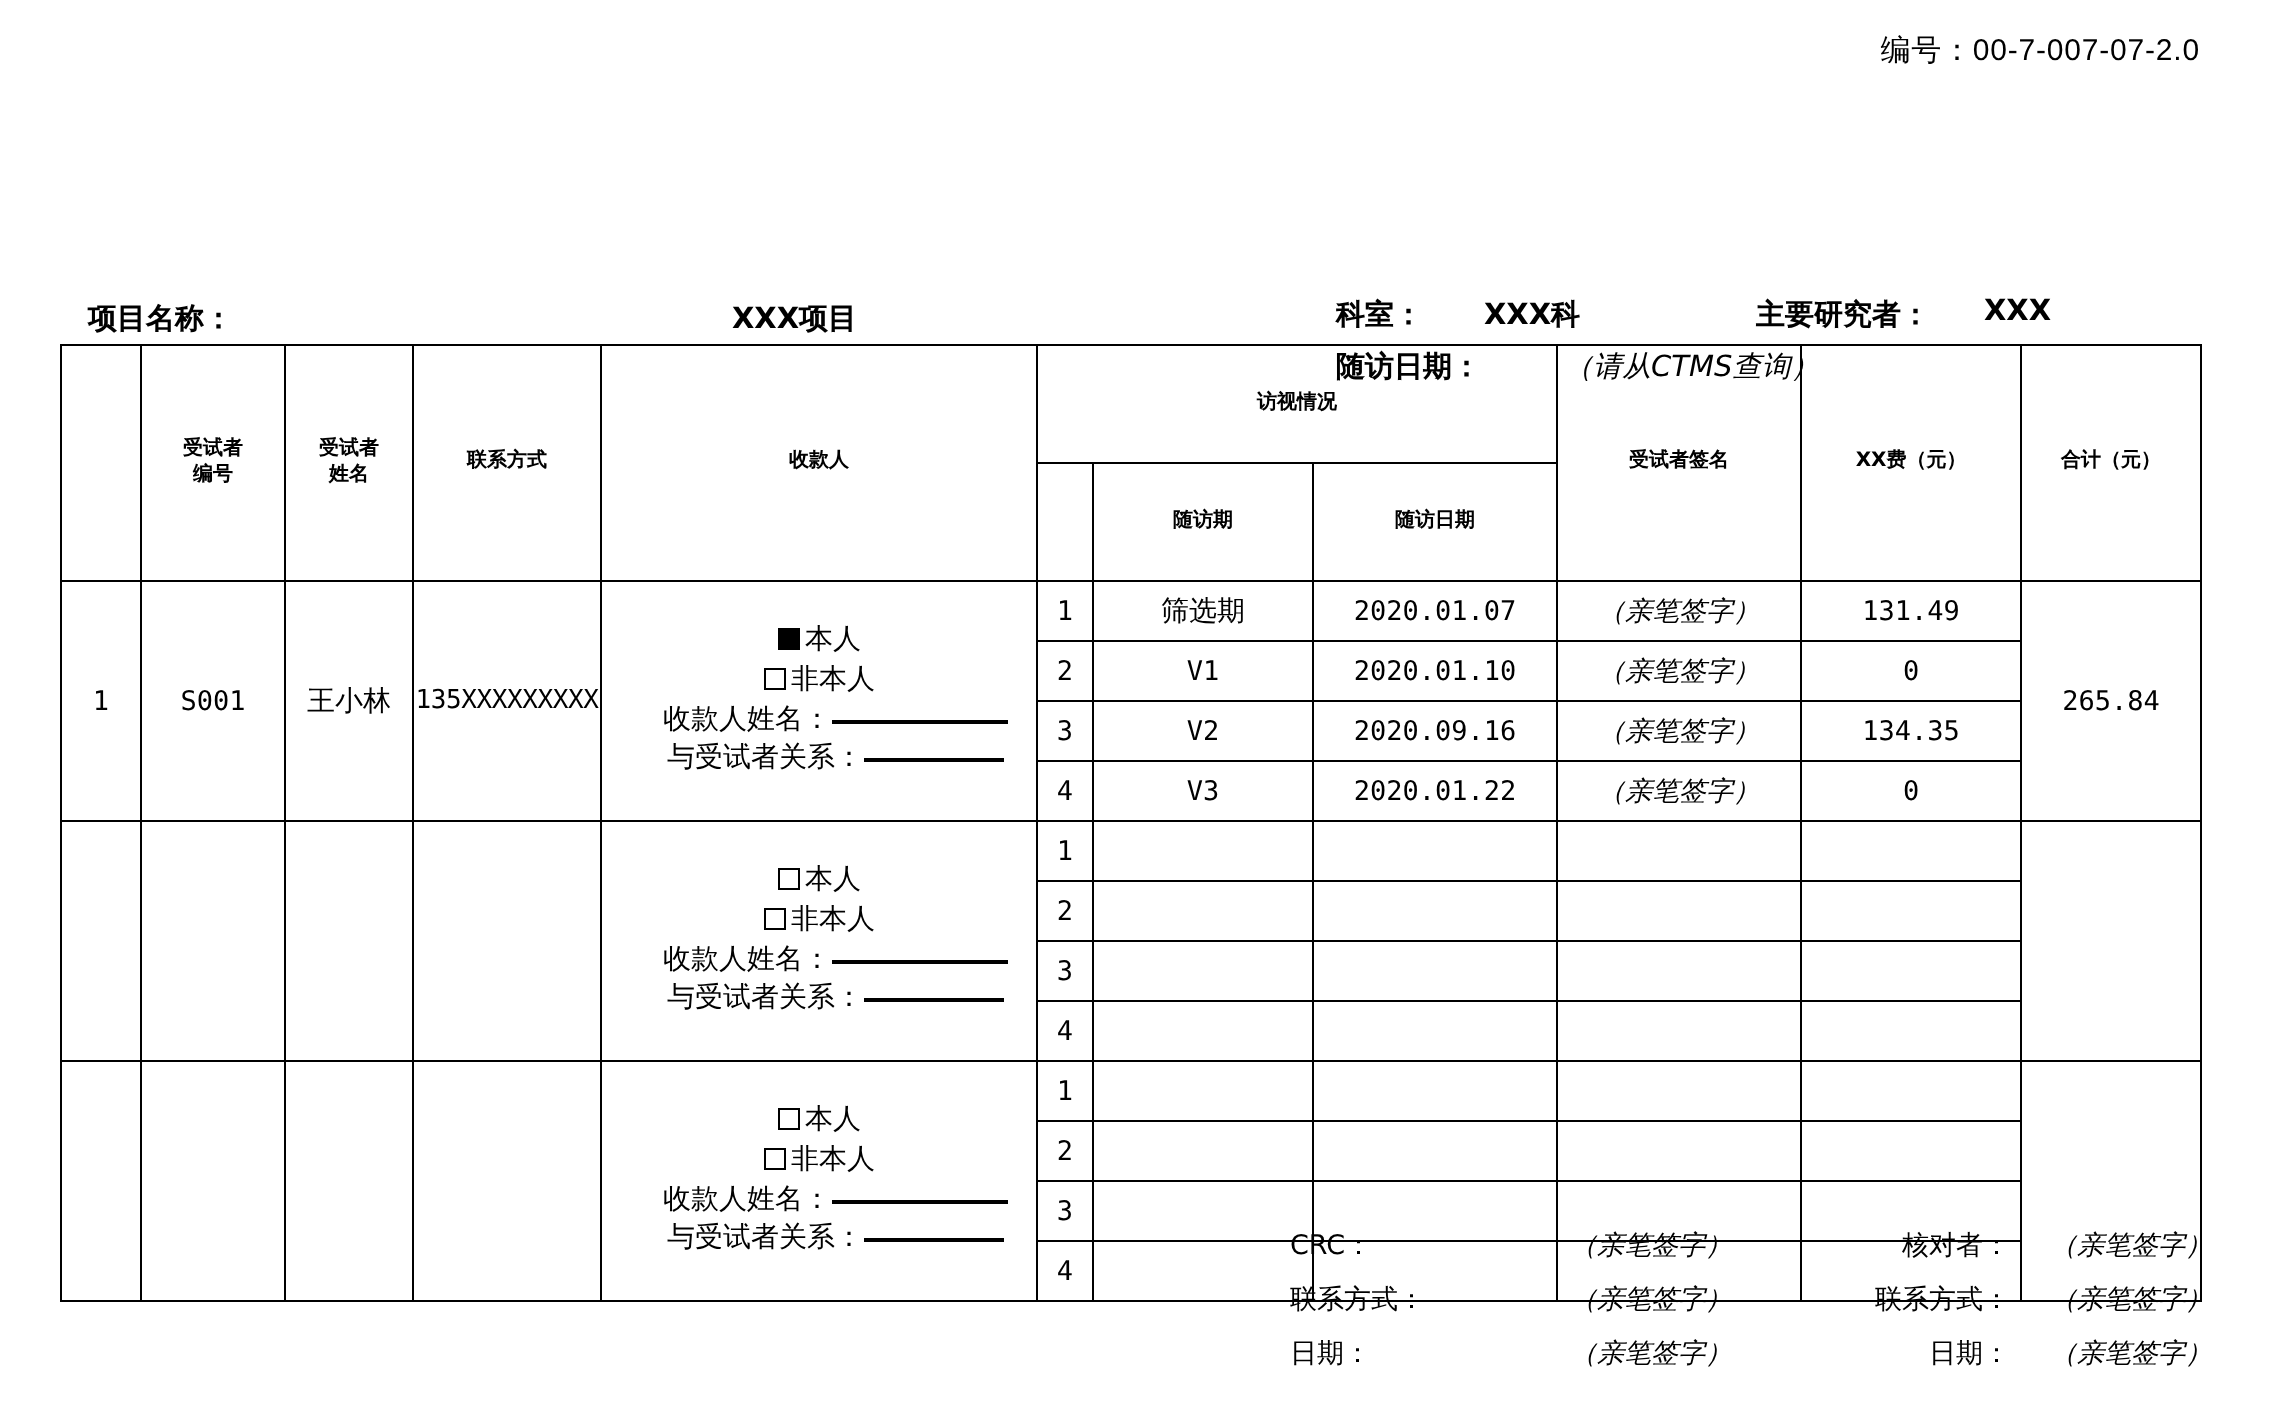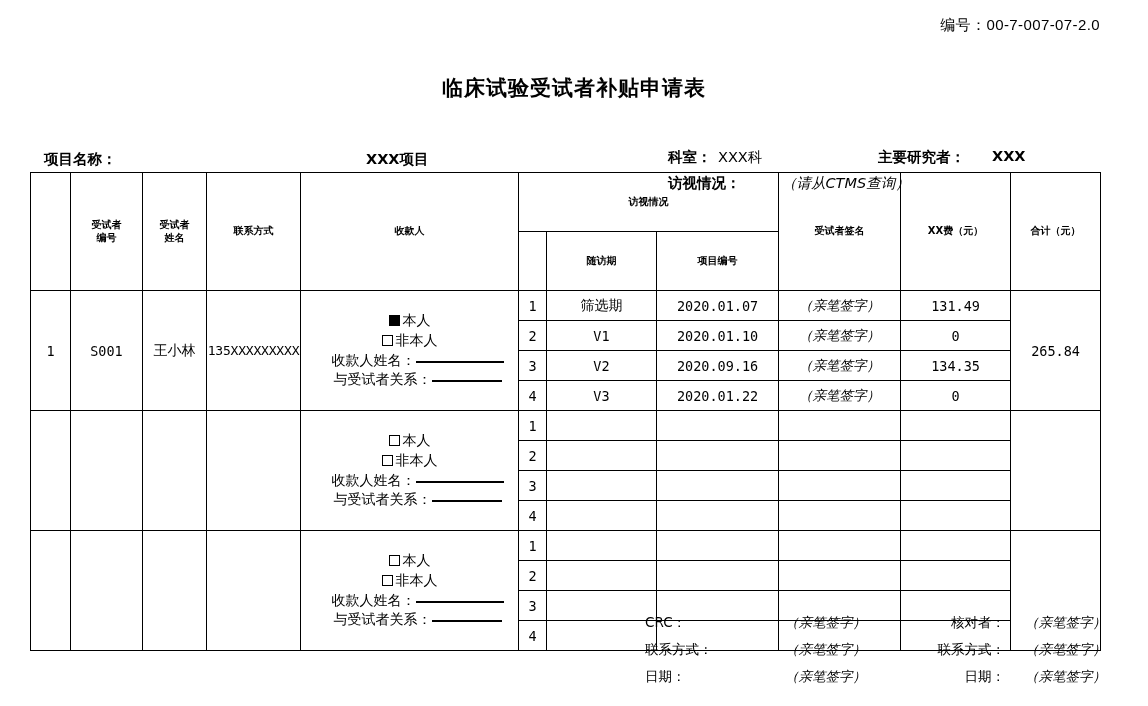--- a/index.html
+++ b/index.html
@@ -56,21 +56,21 @@
     font-size: 14.5px;
   }
   .meta .m {
     position: absolute;
     white-space: nowrap;
     margin-top: 26px;
   }
   .m-proj-label   { left: 14px;  top: 2px;  font-weight: bold; }
   .m-proj-value   { left: 336px; top: 2px;  font-weight: bold; }
   .m-dept-label   { left: 638px; top: 0px;  font-weight: bold; }
-  .m-dept-value   { left: 688px; top: 0px;  font-weight: normal; }
+  .m-dept-value   { left: 712px; top: 0px;  font-weight: bold; }
   .m-pi-label     { left: 848px; top: 0px;  font-weight: bold; }
   .m-pi-value     { left: 962px; top: 0px;  font-weight: bold; }
   .m-code-label   { left: 638px; top: 26px; font-weight: bold; }
   .m-code-value   { left: 752px; top: 26px; font-style: italic; font-weight: normal; }
 
   
   table.grid {
     position: absolute;
     left: 30px;
     top: 172px;
@@ -174,30 +174,29 @@
   .fr1 { top: 29px; }
   .fr2 { top: 56px; }
 </style>
 </head>
 <body>
 
 <div class="page">
 
   <div class="doc-no">编号：00-7-007-07-2.0</div>
 
-  <div class="title">临床试验受试者补贴申请表</div>
 
   <div class="meta">
     <span class="m m-proj-label">项目名称：</span>
     <span class="m m-proj-value">XXX项目</span>
     <span class="m m-dept-label">科室：</span>
     <span class="m m-dept-value">XXX科</span>
     <span class="m m-pi-label">主要研究者：</span>
     <span class="m m-pi-value">XXX</span>
-    <span class="m m-code-label">访视情况：</span>
+    <span class="m m-code-label">随访日期：</span>
     <span class="m m-code-value">（请从CTMS查询）</span>
   </div>
 
   <table class="grid">
     <colgroup>
       <col style="width:40px">
       <col style="width:72px">
       <col style="width:64px">
       <col style="width:94px">
       <col style="width:218px">
@@ -222,21 +221,21 @@
         <th rowspan="2">联系方式</th>
         <th rowspan="2">收款人</th>
         <th colspan="3" class="th-group">访视情况</th>
         <th rowspan="2">受试者签名</th>
         <th rowspan="2">XX费（元）</th>
         <th rowspan="2">合计（元）</th>
       </tr>
       <tr>
         <th class="th-sub"></th>
         <th class="th-sub">随访期</th>
-        <th class="th-sub">项目编号</th>
+        <th class="th-sub">随访日期</th>
       </tr>
     </thead>
     <tbody id="table-body">
         <tr>
           <td rowspan="4" class="num">1</td>
           <td rowspan="4" class="num">S001</td>
           <td rowspan="4" class="cn">王小林</td>
           <td rowspan="4" class="phone">135XXXXXXXXX</td>
           <td rowspan="4" class="payee">
             <div class="payee-inner">

